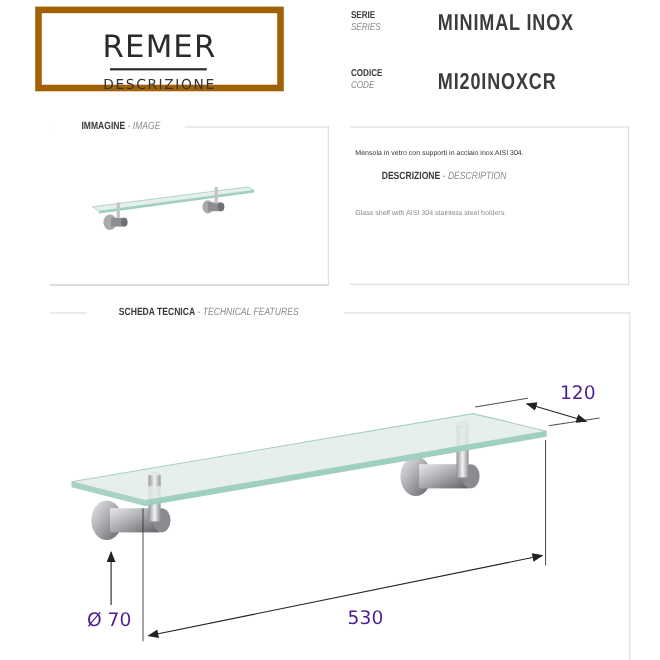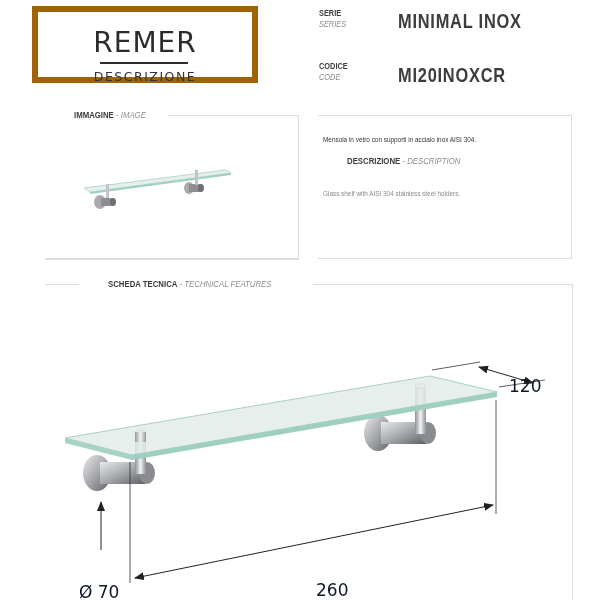--- a/index.html
+++ b/index.html
@@ -27,21 +27,21 @@
   .frame { border-right: 1px solid #dcdcdc; border-bottom: 1px solid #dcdcdc; border-top: 1px solid #dcdcdc; box-sizing: border-box; }
   .section-title { background: #fff; padding-right: 6px; white-space: nowrap; font-size: 9.5px; padding-left: 29px; }
   .section-title .it { font-weight: bold; color: #3a3a3a; display:inline-block; transform: scaleX(0.82); transform-origin: left; }
   .section-title .en { font-style: italic; color: #8c8c8c; }
   .section-title .sep { color: #8c8c8c; }
   .title-inner { display: inline-block; transform: scaleX(0.82); transform-origin: left; font-family: "Liberation Sans", sans-serif; }
 
   .desc-it { font-family: "Liberation Sans", sans-serif; font-size: 6.4px; color: #333; }
   .desc-en { font-family: "Liberation Sans", sans-serif; font-size: 6.4px; color: #8a8a8a; }
 
-  .dim { font-family: "DejaVu Sans", sans-serif; font-size: 17px; color: #0f172a; margin-top: 28px; }
+  .dim { font-family: "DejaVu Sans", sans-serif; font-size: 17px; color: #4c1d95; }
 </style>
 </head>
 <body>
 
 <div class="abs logo-box">
   <div class="logo-main">REMER</div>
   <div class="logo-rule"></div>
   <div class="logo-sub">DESCRIZIONE</div>
 </div>
 
@@ -138,14 +138,14 @@
   <line x1="479" y1="367" x2="533" y2="383" stroke="#222" stroke-width="1" marker-start="url(#arrS)" marker-end="url(#arr)"></line>
 
   <line x1="130" y1="462" x2="130" y2="583" stroke="#333" stroke-width="0.8"></line>
   <line x1="496" y1="400" x2="496" y2="514" stroke="#333" stroke-width="0.8"></line>
   <line x1="135" y1="578" x2="493" y2="505" stroke="#222" stroke-width="1" marker-start="url(#arrS)" marker-end="url(#arr)"></line>
 
   <line x1="101" y1="550" x2="101" y2="502" stroke="#222" stroke-width="1" marker-end="url(#arr)"></line>
 </svg>
 
 <div class="abs dim" style="left:509px; top:348px;">120</div>
-<div class="abs dim" style="left:316px; top:552px;">260</div>
+<div class="abs dim" style="left:316px; top:552px;">530</div>
 <div class="abs dim" style="left:79px; top:554px;">Ø 70</div>
 
 </body></html>

